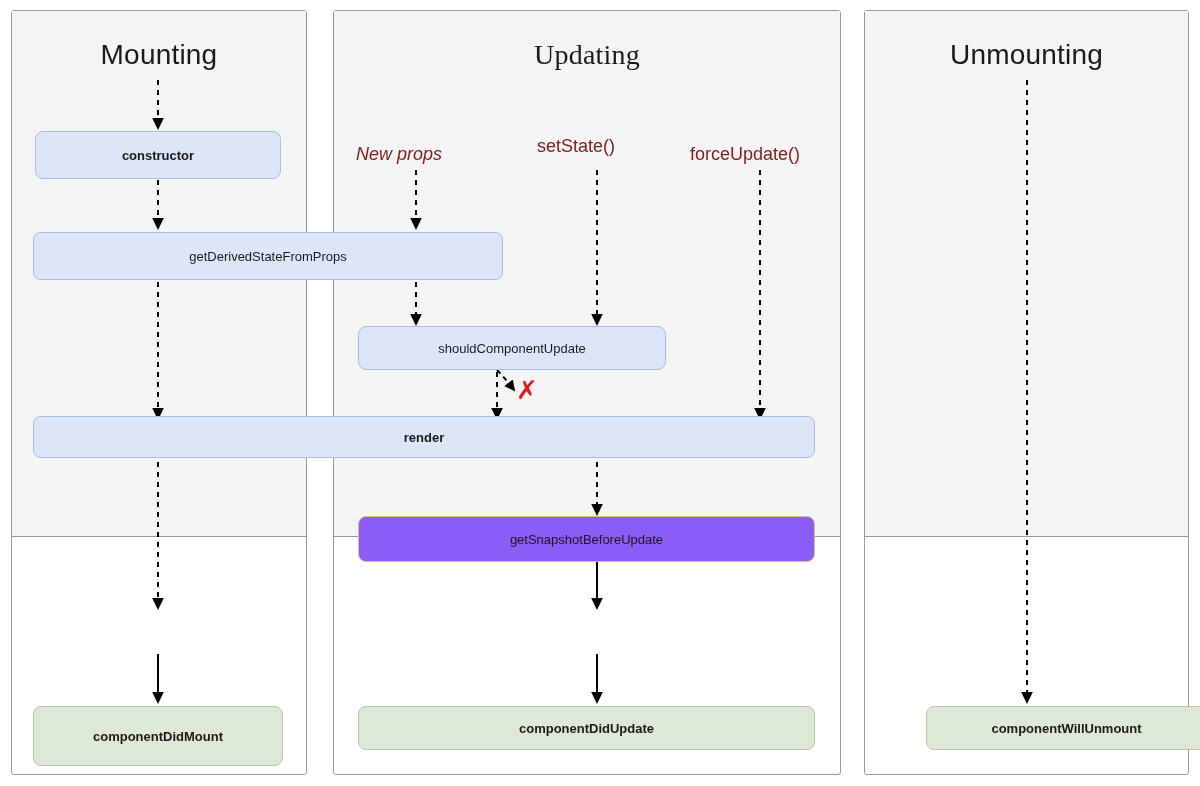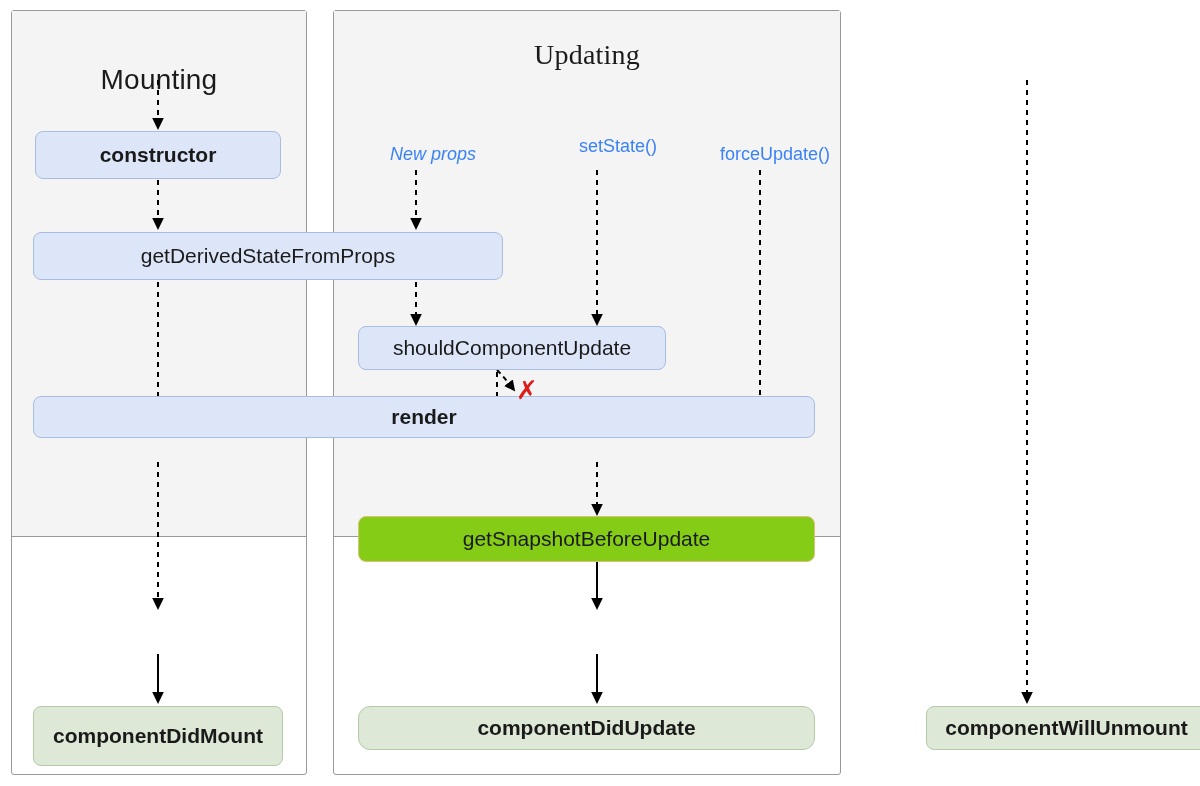--- a/index.html
+++ b/index.html
@@ -45,46 +45,46 @@
     letter-spacing: 0.2px;
   }
   
   .lbox {
     position: absolute;
     box-sizing: border-box;
     border-radius: 8px;
     display: flex;
     align-items: center;
     justify-content: center;
-    font-size: 21px;
+    font-size: 13px;
     color: #1a1a1a;
     z-index: 6;
   }
   .lbox.blue {
     background: #dce6f8;
     border: 1.5px solid #a8bde0;
   }
   .lbox.yellow {
-    background: #84cc16;
+    background: #8b5cf6;
     border: 1.5px solid #dcc07a;
   }
   .lbox.green {
     background: #dde8d6;
     border: 1.5px solid #b5caa8;
   }
   .lbox.bold { font-weight: bold; }
   .lbox.italic { font-style: italic; }
 
   
   .trigger {
     position: absolute;
     font-size: 18px;
-    color: #3b82f6;
+    color: #7f1d1d;
     white-space: nowrap;
-    text-align: right;
+    text-align: left;
     z-index: 6;
   }
   .trigger.italic { font-style: italic; }
 
   
   .conn {
     position: absolute;
     left: 0;
     top: 0;
     width: 1200px;
@@ -101,28 +101,32 @@
     z-index: 7;
   }
 </style>
 </head>
 <body>
 
 <div id="stage">
 
   <div class="column" style="left:11px; top:10px; width:296px; height:765px;">
     <div class="column-render-bg" style="height:526px;"></div>
-    <div class="column-title" style="top:28px;margin-top:25px;">Mounting</div>
+    <div class="column-title" style="top:28px;">Mounting</div>
   </div>
 
   <div class="column" style="left:333px; top:10px; width:508px; height:765px;">
     <div class="column-render-bg" style="height:526px;"></div>
     <div class="column-title" style="top:28px;font-family:Liberation Serif, serif;">Updating</div>
   </div>
 
+  <div class="column" style="left:864px; top:10px; width:325px; height:765px;">
+    <div class="column-render-bg" style="height:526px;"></div>
+    <div class="column-title" style="top:28px;">Unmounting</div>
+  </div>
 
   <svg class="conn" viewBox="0 0 1200 786">
     <defs>
       <marker id="arrowhead" markerWidth="9" markerHeight="9" refX="5.2" refY="3.2" orient="auto" markerUnits="strokeWidth">
         <path d="M0,0.2 L6.2,3.2 L0,6.2 z" fill="#000000"></path>
       </marker>
       <marker id="arrowheadSm" markerWidth="9" markerHeight="9" refX="4.6" refY="3.0" orient="auto" markerUnits="strokeWidth">
         <path d="M0,0.3 L5.6,3.0 L0,5.7 z" fill="#000000"></path>
       </marker>
     </defs>
@@ -156,26 +160,26 @@
   <div class="trigger italic" style="left:356px; top:144px; width:120px;">New props</div>
   <div class="trigger" style="left:537px; top:136px; width:120px;">setState()</div>
   <div class="trigger" style="left:690px; top:144px; width:140px;">forceUpdate()</div>
 
   <div class="lbox blue bold" style="left:35px; top:131px; width:246px; height:48px;">constructor</div>
 
   <div class="lbox blue" style="left:358px; top:326px; width:308px; height:44px;">shouldComponentUpdate</div>
 
   <div class="lbox blue" style="left:33px; top:232px; width:470px; height:48px;">getDerivedStateFromProps</div>
 
-  <div class="lbox blue bold" style="left:33px; top:396px; width:782px; height:42px;">render</div>
+  <div class="lbox blue bold" style="left:33px; top:416px; width:782px; height:42px;">render</div>
 
   <div class="lbox yellow" style="left:358px; top:516px; width:457px; height:46px;">getSnapshotBeforeUpdate</div>
 
 
   <div class="lbox green bold" style="left:33px; top:706px; width:250px; height:60px;">componentDidMount</div>
 
-  <div class="lbox green bold" style="left:358px; top:706px; width:457px; height:44px;border-radius:12px;">componentDidUpdate</div>
+  <div class="lbox green bold" style="left:358px; top:706px; width:457px; height:44px;">componentDidUpdate</div>
 
   <div class="lbox green bold" style="left:886px; top:706px; width:281px; height:44px;margin-left:40px;">componentWillUnmount</div>
 
   <div class="redx" style="left:516px; top:377px;">✗</div>
 
 </div>
 
 </body></html>

